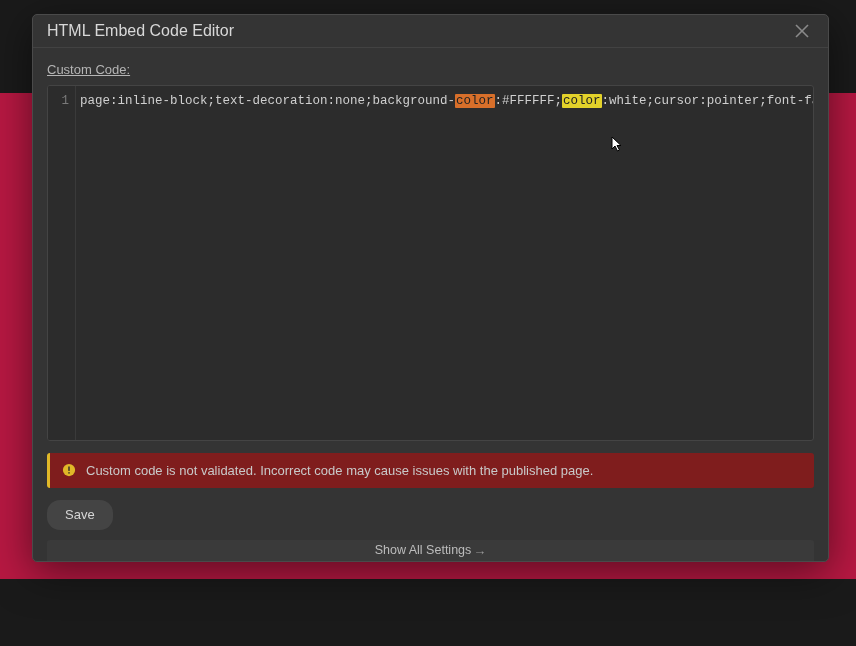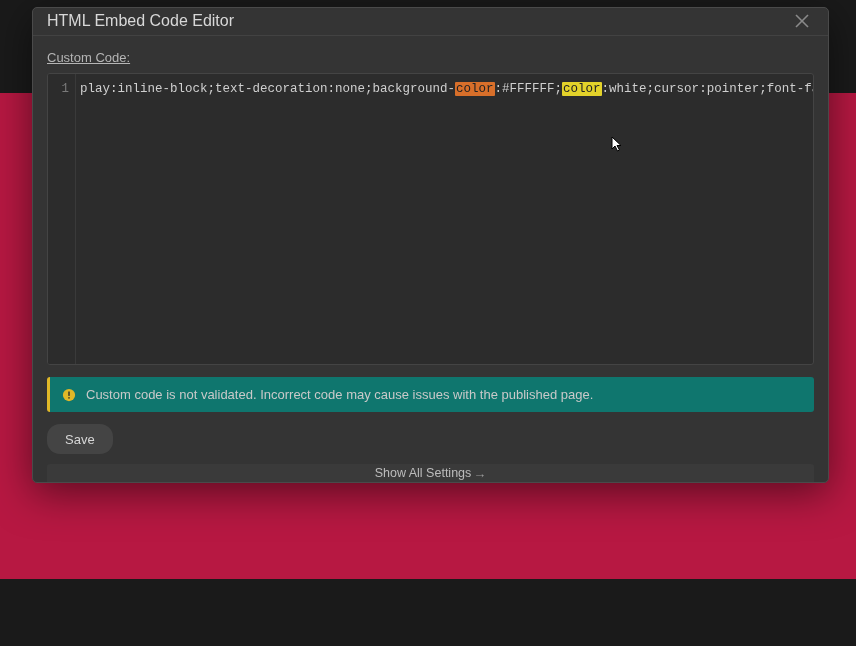--- a/index.html
+++ b/index.html
@@ -14,24 +14,24 @@
   .bg-crimson {
     position: absolute;
     top: 93px;
     left: 0;
     width: 856px;
     height: 486px;
     background: #b71842;
   }
   .modal {
     position: absolute;
-    top: 7px;
+    top: 14px;
     left: 32px;
     width: 797px;
-    height: 476px;
+    height: 548px;
     background: #343434;
     border-radius: 5px;
     border: 1px solid #4a4a4a;
     box-shadow: 0 10px 40px rgba(0,0,0,0.5);
     display: flex;
     flex-direction: column;
   }
   .modal-header {
     height: 40px;
     display: flex;
@@ -96,21 +96,21 @@
     border-radius: 1px;
   }
   .hl-yellow {
     background: #e3d22a;
     color: #222;
     padding: 0 1px;
     border-radius: 1px;
   }
   .warning-bar {
     margin: 12px 14px 0 14px;
-    background: #0f766e;
+    background: #7f1d1d;
     border-left: 3px solid #e0b828;
     border-radius: 3px;
     padding: 10px 12px;
     display: flex;
     align-items: center;
     gap: 10px;
   }
   .warn-icon {
     width: 14px;
     height: 14px;
@@ -175,21 +175,21 @@
       </svg>
     </div>
   </div>
 
   <div class="field-label">Custom Code:</div>
 
   <div class="code-area">
     <div class="gutter">
       <div>1</div>
     </div>
-    <div class="code-lines"><span>play:inline-block;text-decoration:none;background-</span><span class="hl-orange">color</span><span>:#FFFFFF;</span><span class="hl-yellow">color</span><span>:white;cursor:pointer;font-family:</span></div>
+    <div class="code-lines"><span>page:inline-block;text-decoration:none;background-</span><span class="hl-orange">color</span><span>:#FFFFFF;</span><span class="hl-yellow">color</span><span>:white;cursor:pointer;font-family:</span></div>
   </div>
 
   <div class="warning-bar">
     <svg class="warn-icon" viewBox="0 0 16 16">
       <circle cx="8" cy="8" r="7" fill="#e0b828"></circle>
       <rect x="7.2" y="4" width="1.6" height="5" fill="#2a2a2a"></rect>
       <rect x="7.2" y="10.5" width="1.6" height="1.6" fill="#2a2a2a"></rect>
     </svg>
     <div class="warning-text">Custom code is not validated. Incorrect code may cause issues with the published page.</div>
   </div>

